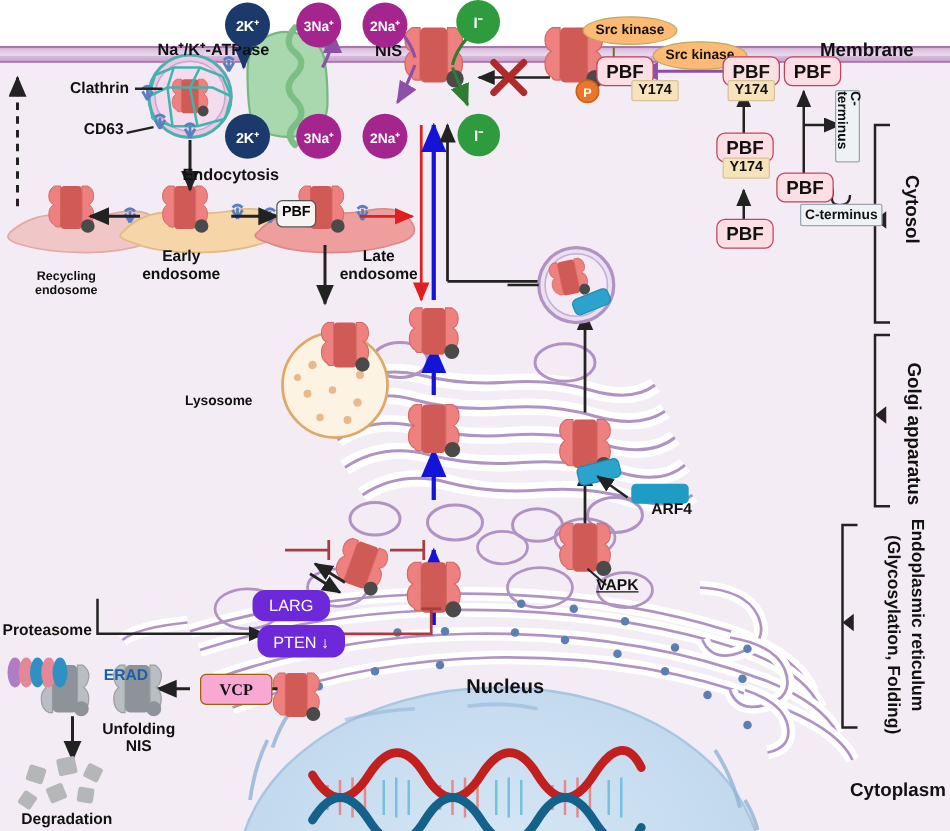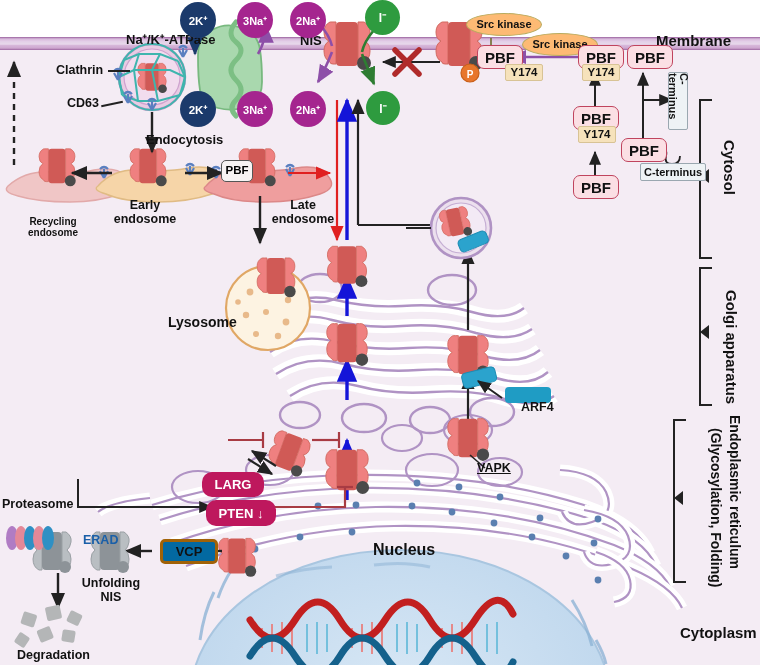--- a/index.html
+++ b/index.html
@@ -10,24 +10,24 @@
   .ctr{text-align:center;}
   .vert{writing-mode:vertical-rl;text-orientation:mixed;}
   .chip{position:absolute;display:flex;align-items:center;justify-content:center;
         box-sizing:border-box;font-weight:bold;line-height:1;}
   .pbf{background:#fbdfe4;border:1.6px solid #c0445e;border-radius:7px;color:#111;}
   .y174{background:#f6e2bb;border:1px solid #d8c395;color:#111;border-radius:2px;}
   .src{background:#fdba74;border:1.4px solid #b9ab5e;border-radius:50%/50%;color:#111;}
   .cterm{background:#eef2f5;border:1px solid #9aa7b0;border-radius:2px;color:#111;}
   .box{background:#dee9e7;border:1.6px solid #5d6a68;border-radius:6px;color:#111;
        display:flex;align-items:center;justify-content:center;text-align:center;}
-  .bluepill{background:#be185d;color:#fff;border-radius:10px;display:flex;
-            align-items:center;justify-content:center;font-weight:bold;}
-  .vcp{background:#0369a1;border:3px solid #a16207;border-radius:5px;color:#111;
-       display:flex;align-items:center;justify-content:center;font-weight:bold;}
+  .bluepill{background:#6d28d9;color:#fff;border-radius:10px;display:flex;
+            align-items:center;justify-content:center;font-weight:normal;}
+  .vcp{background:#f9a8d4;border:1px solid #a16207;border-radius:5px;color:#111;
+       display:flex;align-items:center;justify-content:center;font-weight:bold;font-family:Liberation Serif, serif;}
   .arf4{background:#1f9cc4;color:#fff;border-radius:4px;display:flex;align-items:center;
         justify-content:center;font-weight:bold;}
   .ion{position:absolute;border-radius:50%;display:flex;align-items:center;justify-content:center;
        color:#fff;font-weight:bold;}
   .ionNa{background:#a5258f;}
   .ionK{background:#1b3a6b;}
   .ionI{background:#2e9b3f;}
 </style>
 </head>
 <body>
@@ -519,21 +519,21 @@
 <div class="lbl ctr" style="left:100px;top:198px;width:90px;font-size:12.5px;">
   <span>Early</span><br>
   <span>endosome</span>
 </div>
 <div class="lbl ctr" style="left:257px;top:198px;width:92px;font-size:12.5px;">
   <span>Late</span><br>
   <span>endosome</span>
 </div>
 <div class="chip" style="left:221px;top:160px;width:32px;height:22px;font-size:11.5px;
      background:#f7f3f3;border:1.4px solid #555;border-radius:5px;">PBF</div>
-<div class="lbl" style="left:168px;top:315px;font-size:14px;">Lysosome</div>
+<div class="lbl" style="left:148px;top:315px;font-size:11px;">Lysosome</div>
 
 <div class="chip arf4" style="left:505px;top:387px;width:46px;height:16px;font-size:11px;"></div>
 <div class="lbl" style="left:521px;top:400px;font-size:12.5px;">ARF4</div>
 <div class="lbl" style="left:477px;top:461px;font-size:12.5px;text-decoration:underline;">VAPK</div>
 
 <div class="box" style="left:19px;top:428px;width:118px;height:50px;font-size:12.5px;">
   <div>
     <span>MAPK</span><br>
     <span>signaling pathway ↑</span>
   </div>

